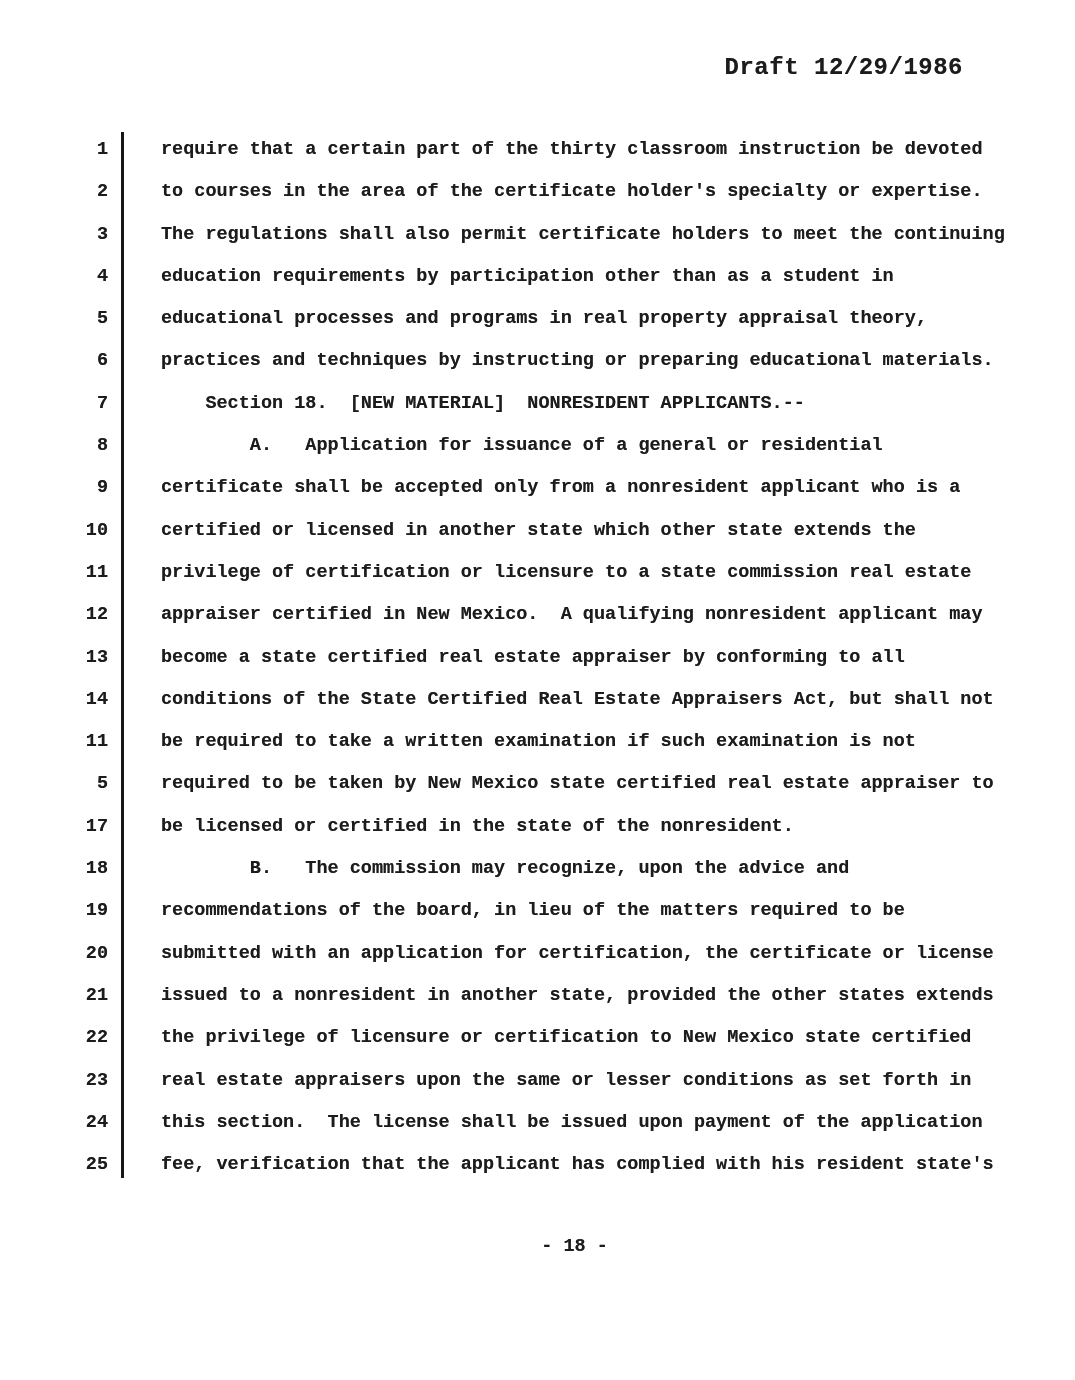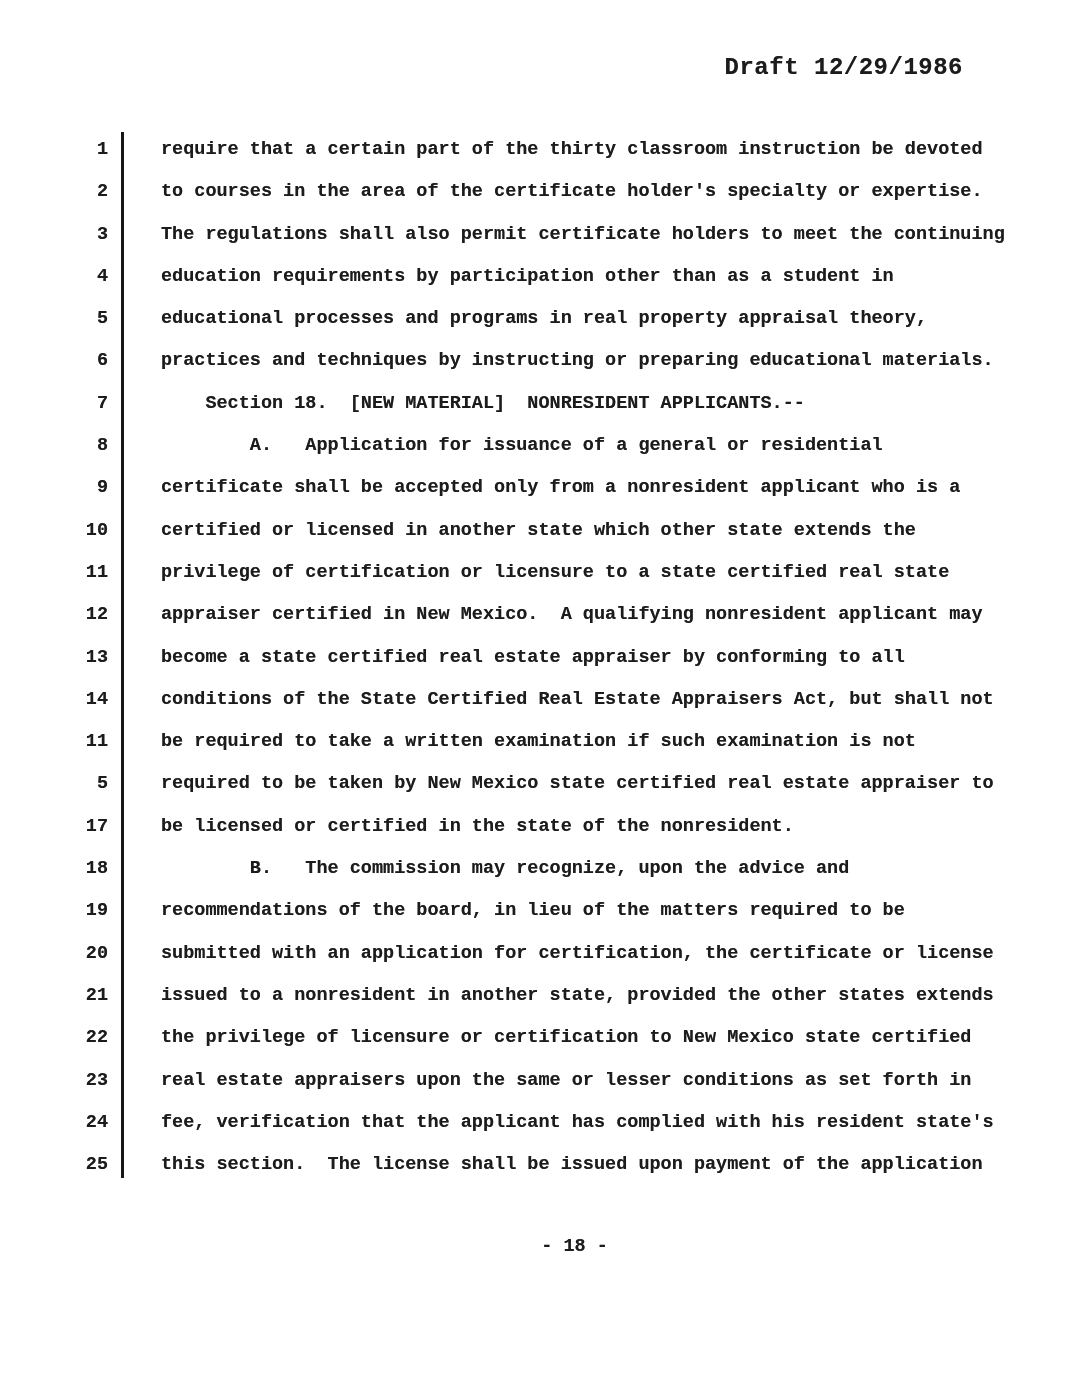--- a/index.html
+++ b/index.html
@@ -117,35 +117,35 @@
         <div class="text-row">require that a certain part of the thirty classroom instruction be devoted</div>
         <div class="text-row">to courses in the area of the certificate holder's specialty or expertise.</div>
         <div class="text-row">The regulations shall also permit certificate holders to meet the continuing</div>
         <div class="text-row">education requirements by participation other than as a student in</div>
         <div class="text-row">educational processes and programs in real property appraisal theory,</div>
         <div class="text-row">practices and techniques by instructing or preparing educational materials.</div>
         <div class="text-row">    Section 18.  [NEW MATERIAL]  NONRESIDENT APPLICANTS.--</div>
         <div class="text-row">        A.   Application for issuance of a general or residential</div>
         <div class="text-row">certificate shall be accepted only from a nonresident applicant who is a</div>
         <div class="text-row">certified or licensed in another state which other state extends the</div>
-        <div class="text-row">privilege of certification or licensure to a state certified real state</div>
+        <div class="text-row">privilege of certification or licensure to a state commission real estate</div>
         <div class="text-row">appraiser certified in New Mexico.  A qualifying nonresident applicant may</div>
         <div class="text-row">become a state certified real estate appraiser by conforming to all</div>
         <div class="text-row">conditions of the State Certified Real Estate Appraisers Act, but shall not</div>
         <div class="text-row">be required to take a written examination if such examination is not</div>
         <div class="text-row">required to be taken by New Mexico state certified real estate appraiser to</div>
         <div class="text-row">be licensed or certified in the state of the nonresident.</div>
         <div class="text-row">        B.   The commission may recognize, upon the advice and</div>
         <div class="text-row">recommendations of the board, in lieu of the matters required to be</div>
         <div class="text-row">submitted with an application for certification, the certificate or license</div>
         <div class="text-row">issued to a nonresident in another state, provided the other states extends</div>
         <div class="text-row">the privilege of licensure or certification to New Mexico state certified</div>
         <div class="text-row">real estate appraisers upon the same or lesser conditions as set forth in</div>
+        <div class="text-row">this section.  The license shall be issued upon payment of the application</div>
         <div class="text-row">fee, verification that the applicant has complied with his resident state's</div>
-        <div class="text-row">this section.  The license shall be issued upon payment of the application</div>
       </div>
   </div>
 
   <div class="footer">
     <span>- 18 -</span>
   </div>
 
 </div>
 
 </body></html>

